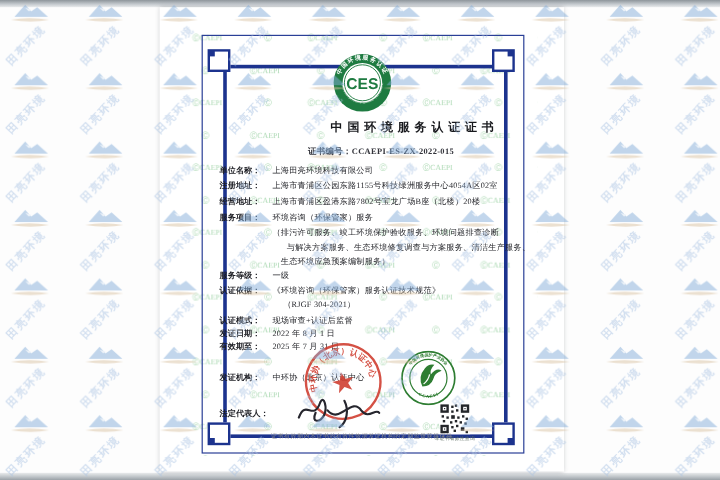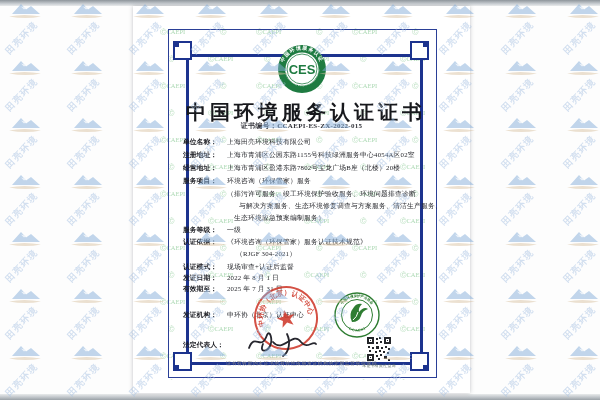--- a/index.html
+++ b/index.html
@@ -16,23 +16,23 @@
   .frame-inner{position:absolute;left:186px;top:54px;width:231px;height:305px;
     border:3px solid #1c338e;}
   .orn{position:absolute;width:15px;height:15px;border:2.5px solid #1c338e;background:#fff;}
   .orn::after{content:"";position:absolute;width:5px;height:5px;background:#1c338e;}
   .orn.tl{left:173px;top:41px;}  .orn.tl::after{left:-1px;top:-1px;}
   .orn.tr{left:410px;top:41px;}  .orn.tr::after{right:-1px;top:-1px;}
   .orn.bl{left:173px;top:352px;} .orn.bl::after{left:-1px;bottom:-1px;}
   .orn.br{left:410px;top:352px;} .orn.br::after{right:-1px;bottom:-1px;}
   .ces-logo{position:absolute;left:277px;top:44px;}
   .title{position:absolute;left:186px;top:99px;width:231px;text-align:center;
-    font-size:20px;font-weight:bold;color:#17181c;letter-spacing:4px;white-space:nowrap;}
+    font-size:10px;font-weight:bold;color:#17181c;letter-spacing:4px;white-space:nowrap;padding-left:44px;}
   .certno{position:absolute;left:186px;top:121px;width:231px;text-align:center;
-    font-size:7px;color:#32333a;font-weight:bold;letter-spacing:.3px;}
+    font-size:7px;color:#32333a;font-weight:bold;letter-spacing:.3px;padding-left:16px;}
   .row{position:absolute;left:183px;white-space:nowrap;font-size:6.8px;color:#26272c;}
   .row .lbl{display:inline-block;width:44px;font-weight:bold;color:#1d1e24;}
   .row.w6 .lbl{width:52px;}
   .row .val{letter-spacing:.2px;}
   .cont{position:absolute;white-space:nowrap;font-size:6.8px;color:#26272c;letter-spacing:.2px;}
   .footer-note{position:absolute;left:186px;top:360px;width:231px;text-align:center;
     font-size:5px;color:#85868c;letter-spacing:.4px;}
   .stamp{position:absolute;left:252px;top:284px;opacity:.88;}
   .assoc-logo{position:absolute;left:334px;top:292px;}
   .qr{position:absolute;left:366px;top:336px;}

